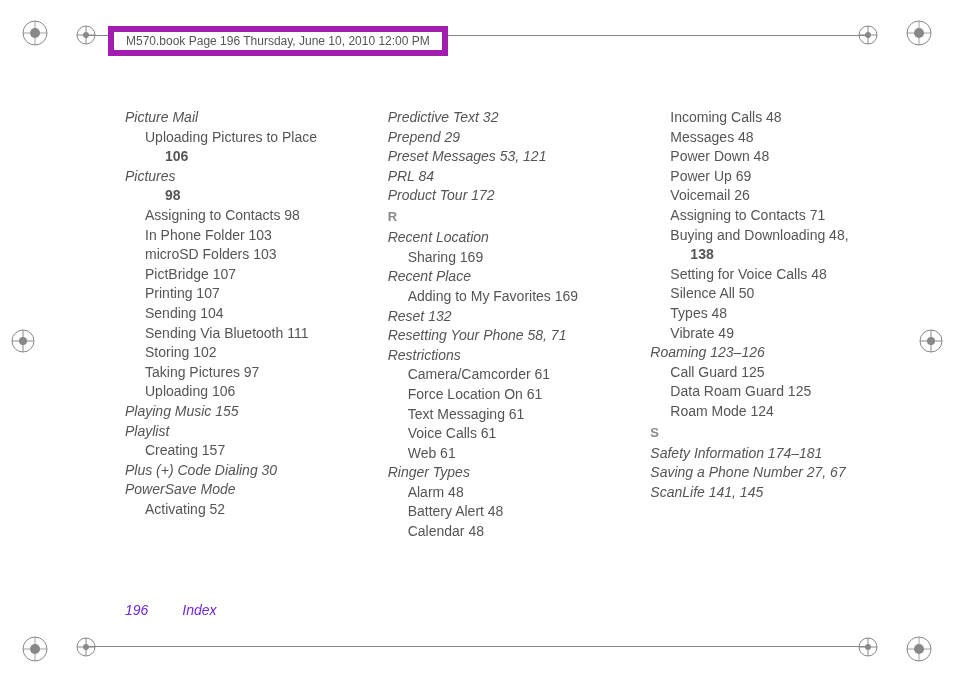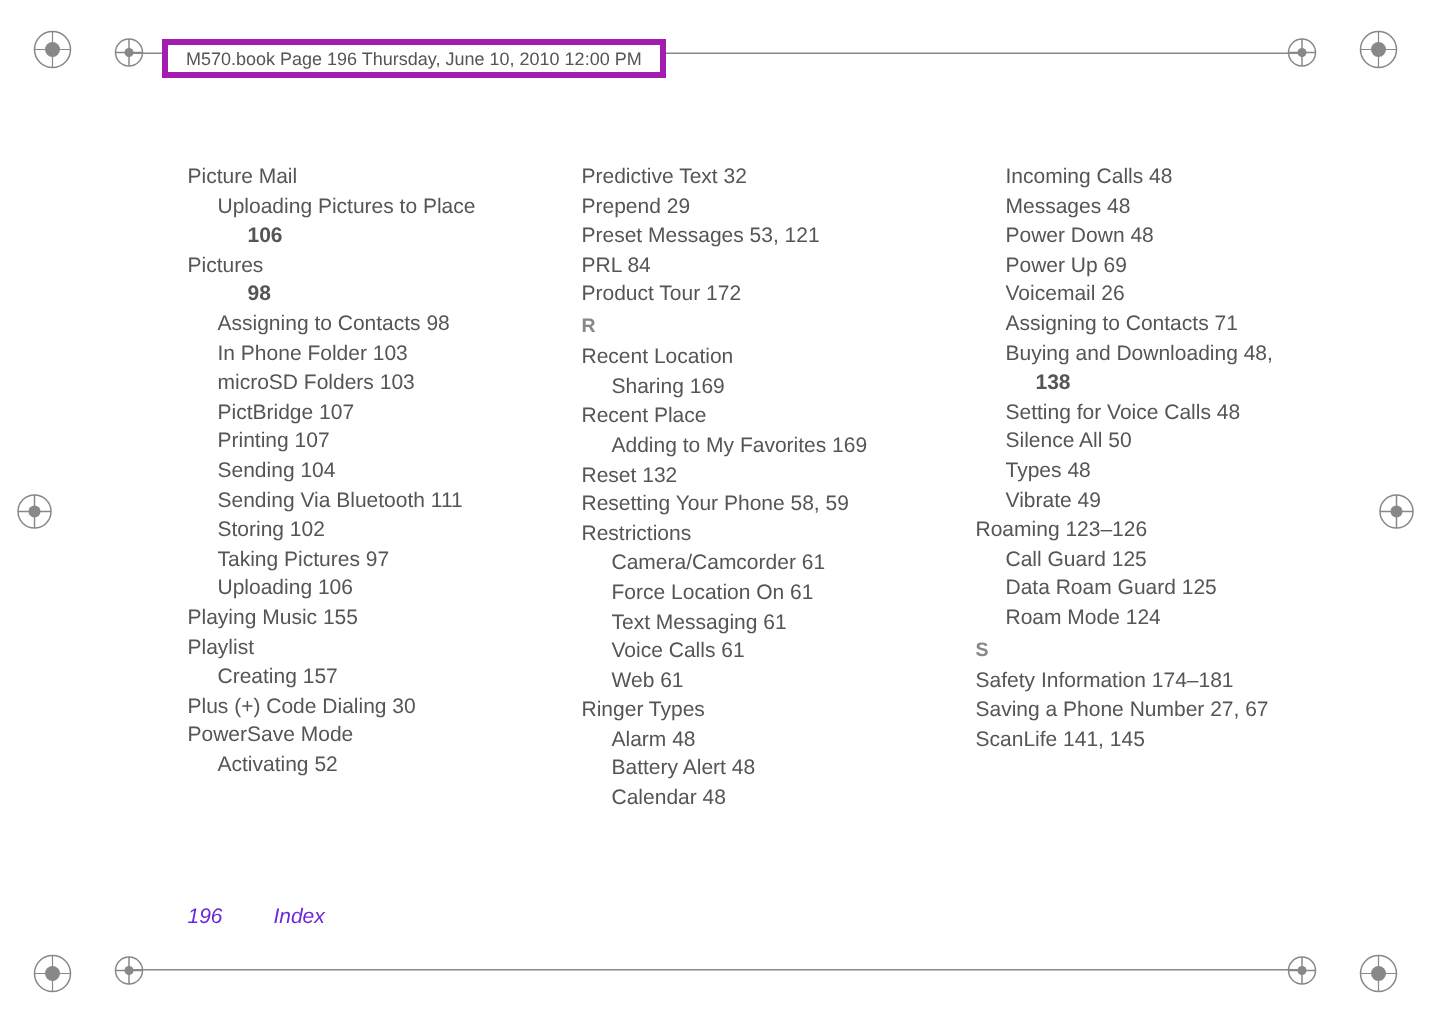--- a/index.html
+++ b/index.html
@@ -48,40 +48,40 @@
   }
   .hrule-bot {
     position: absolute;
     left: 86px; right: 86px; bottom: 35px;
     height: 1px; background: #888;
   }
   .header-box {
     position: absolute;
     left: 108px;
     top: 26px;
-    border: 4px solid #a21caf;
+    border: 6px solid #a21caf;
     padding: 2px 12px;
     font-size: 12px;
     background: #fff;
     color: #555;
   }
   .page-body {
     position: absolute;
     left: 125px;
     top: 108px;
     width: 760px;
     height: 470px;
     display: flex;
     gap: 28px;
   }
   .col {
     flex: 1;
     line-height: 1.4;
   }
-  .l0 { margin-left: 0; }
+  .l0 { margin-left: 0; font-style: italic; }
   .l1 { margin-left: 20px; }
   .l2 { margin-left: 40px; font-weight: bold; }
   .alpha {
     color: #888;
     font-weight: bold;
     margin-left: 0;
     font-size: 13px;
     margin-top: 2px;
     margin-bottom: 2px;
   }
@@ -203,21 +203,21 @@
       <div class="l0">Prepend 29</div>
       <div class="l0">Preset Messages 53, 121</div>
       <div class="l0">PRL 84</div>
       <div class="l0">Product Tour 172</div>
       <div class="alpha">R</div>
       <div class="l0">Recent Location</div>
       <div class="l1">Sharing 169</div>
       <div class="l0">Recent Place</div>
       <div class="l1">Adding to My Favorites 169</div>
       <div class="l0">Reset 132</div>
-      <div class="l0">Resetting Your Phone 58, 59</div>
+      <div class="l0">Resetting Your Phone 58, 71</div>
       <div class="l0">Restrictions</div>
       <div class="l1">Camera/Camcorder 61</div>
       <div class="l1">Force Location On 61</div>
       <div class="l1">Text Messaging 61</div>
       <div class="l1">Voice Calls 61</div>
       <div class="l1">Web 61</div>
       <div class="l0">Ringer Types</div>
       <div class="l1">Alarm 48</div>
       <div class="l1">Battery Alert 48</div>
       <div class="l1">Calendar 48</div>

